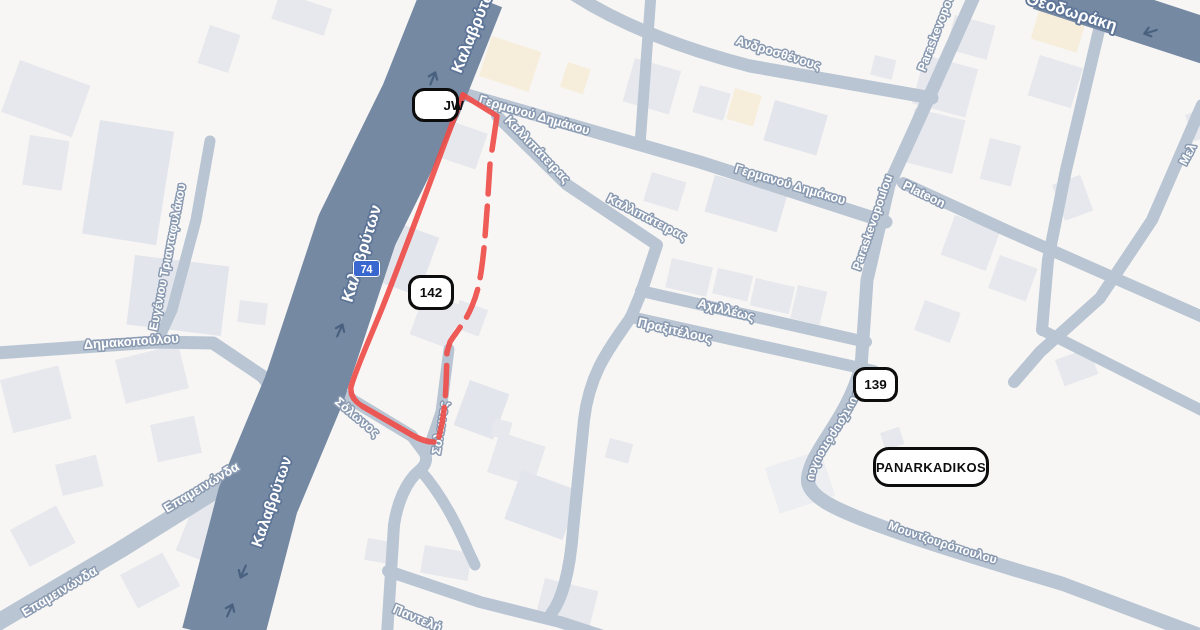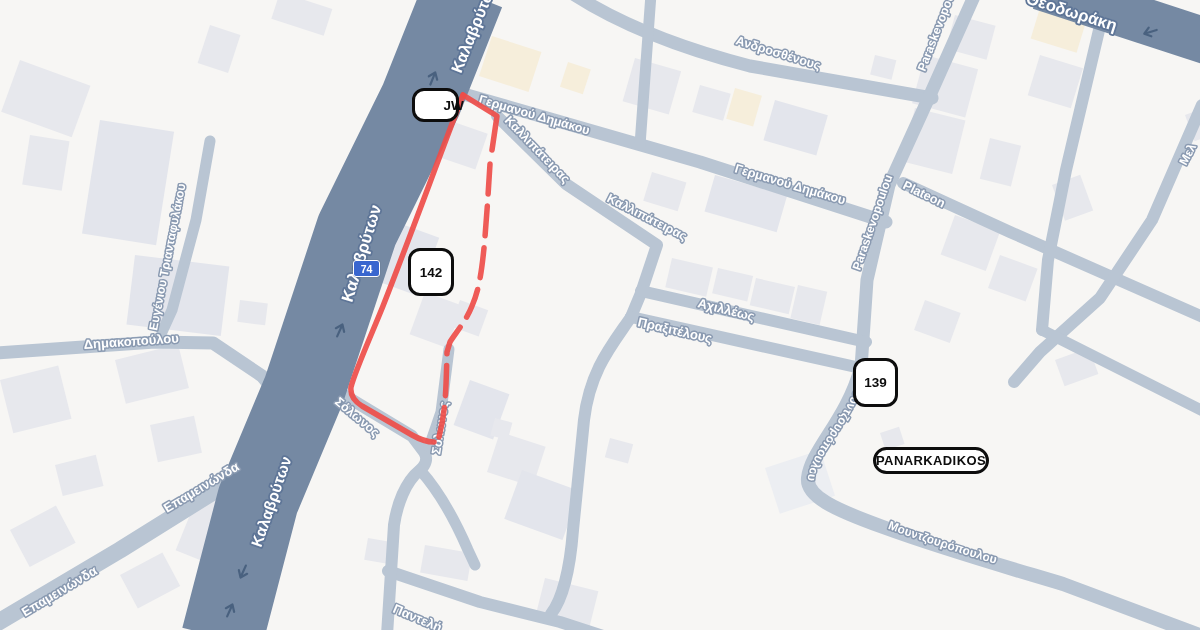--- a/index.html
+++ b/index.html
@@ -162,17 +162,17 @@
   </g>
 
   <g fill="none" stroke="#ee4d49" stroke-opacity="0.92" stroke-width="5.5" stroke-linecap="round" stroke-linejoin="round">
     <path d="M 463,95 L 497,116 L 492,150"></path>
     <path d="M 463,95 C 438,160 409,240 383,306 C 373,331 355,371 351,387 C 350,395 354,401 362,406 L 412,435 C 419,439 427,442 434,442"></path>
     <path d="M 490,164 C 488,195 487,215 484,248 C 481,278 478,292 472,306 C 466,321 457,331 450,342 L 447,352 C 446,388 446,410 439,437" stroke-dasharray="30 12"></path>
   </g>
 </svg>
 
 <div class="marker" style="left:412px;top:88px;width:47px;height:34px;padding-left:36px;">JW</div>
-<div class="marker" style="left:408px;top:248px;width:46px;height:48px;">142</div>
-<div class="marker" style="left:853px;top:358px;width:45px;height:49px;">139</div>
-<div class="marker marker-wide" style="left:873px;top:447px;width:116px;height:27px;">PANARKADIKOS</div>
+<div class="marker" style="left:408px;top:275px;width:46px;height:35px;">142</div>
+<div class="marker" style="left:853px;top:367px;width:45px;height:35px;">139</div>
+<div class="marker marker-wide" style="left:873px;top:447px;width:116px;height:40px;">PANARKADIKOS</div>
 <div class="shield" style="left:353px;top:260px;width:27px;height:17px;">74</div>
 </div>
 
 </body></html>

